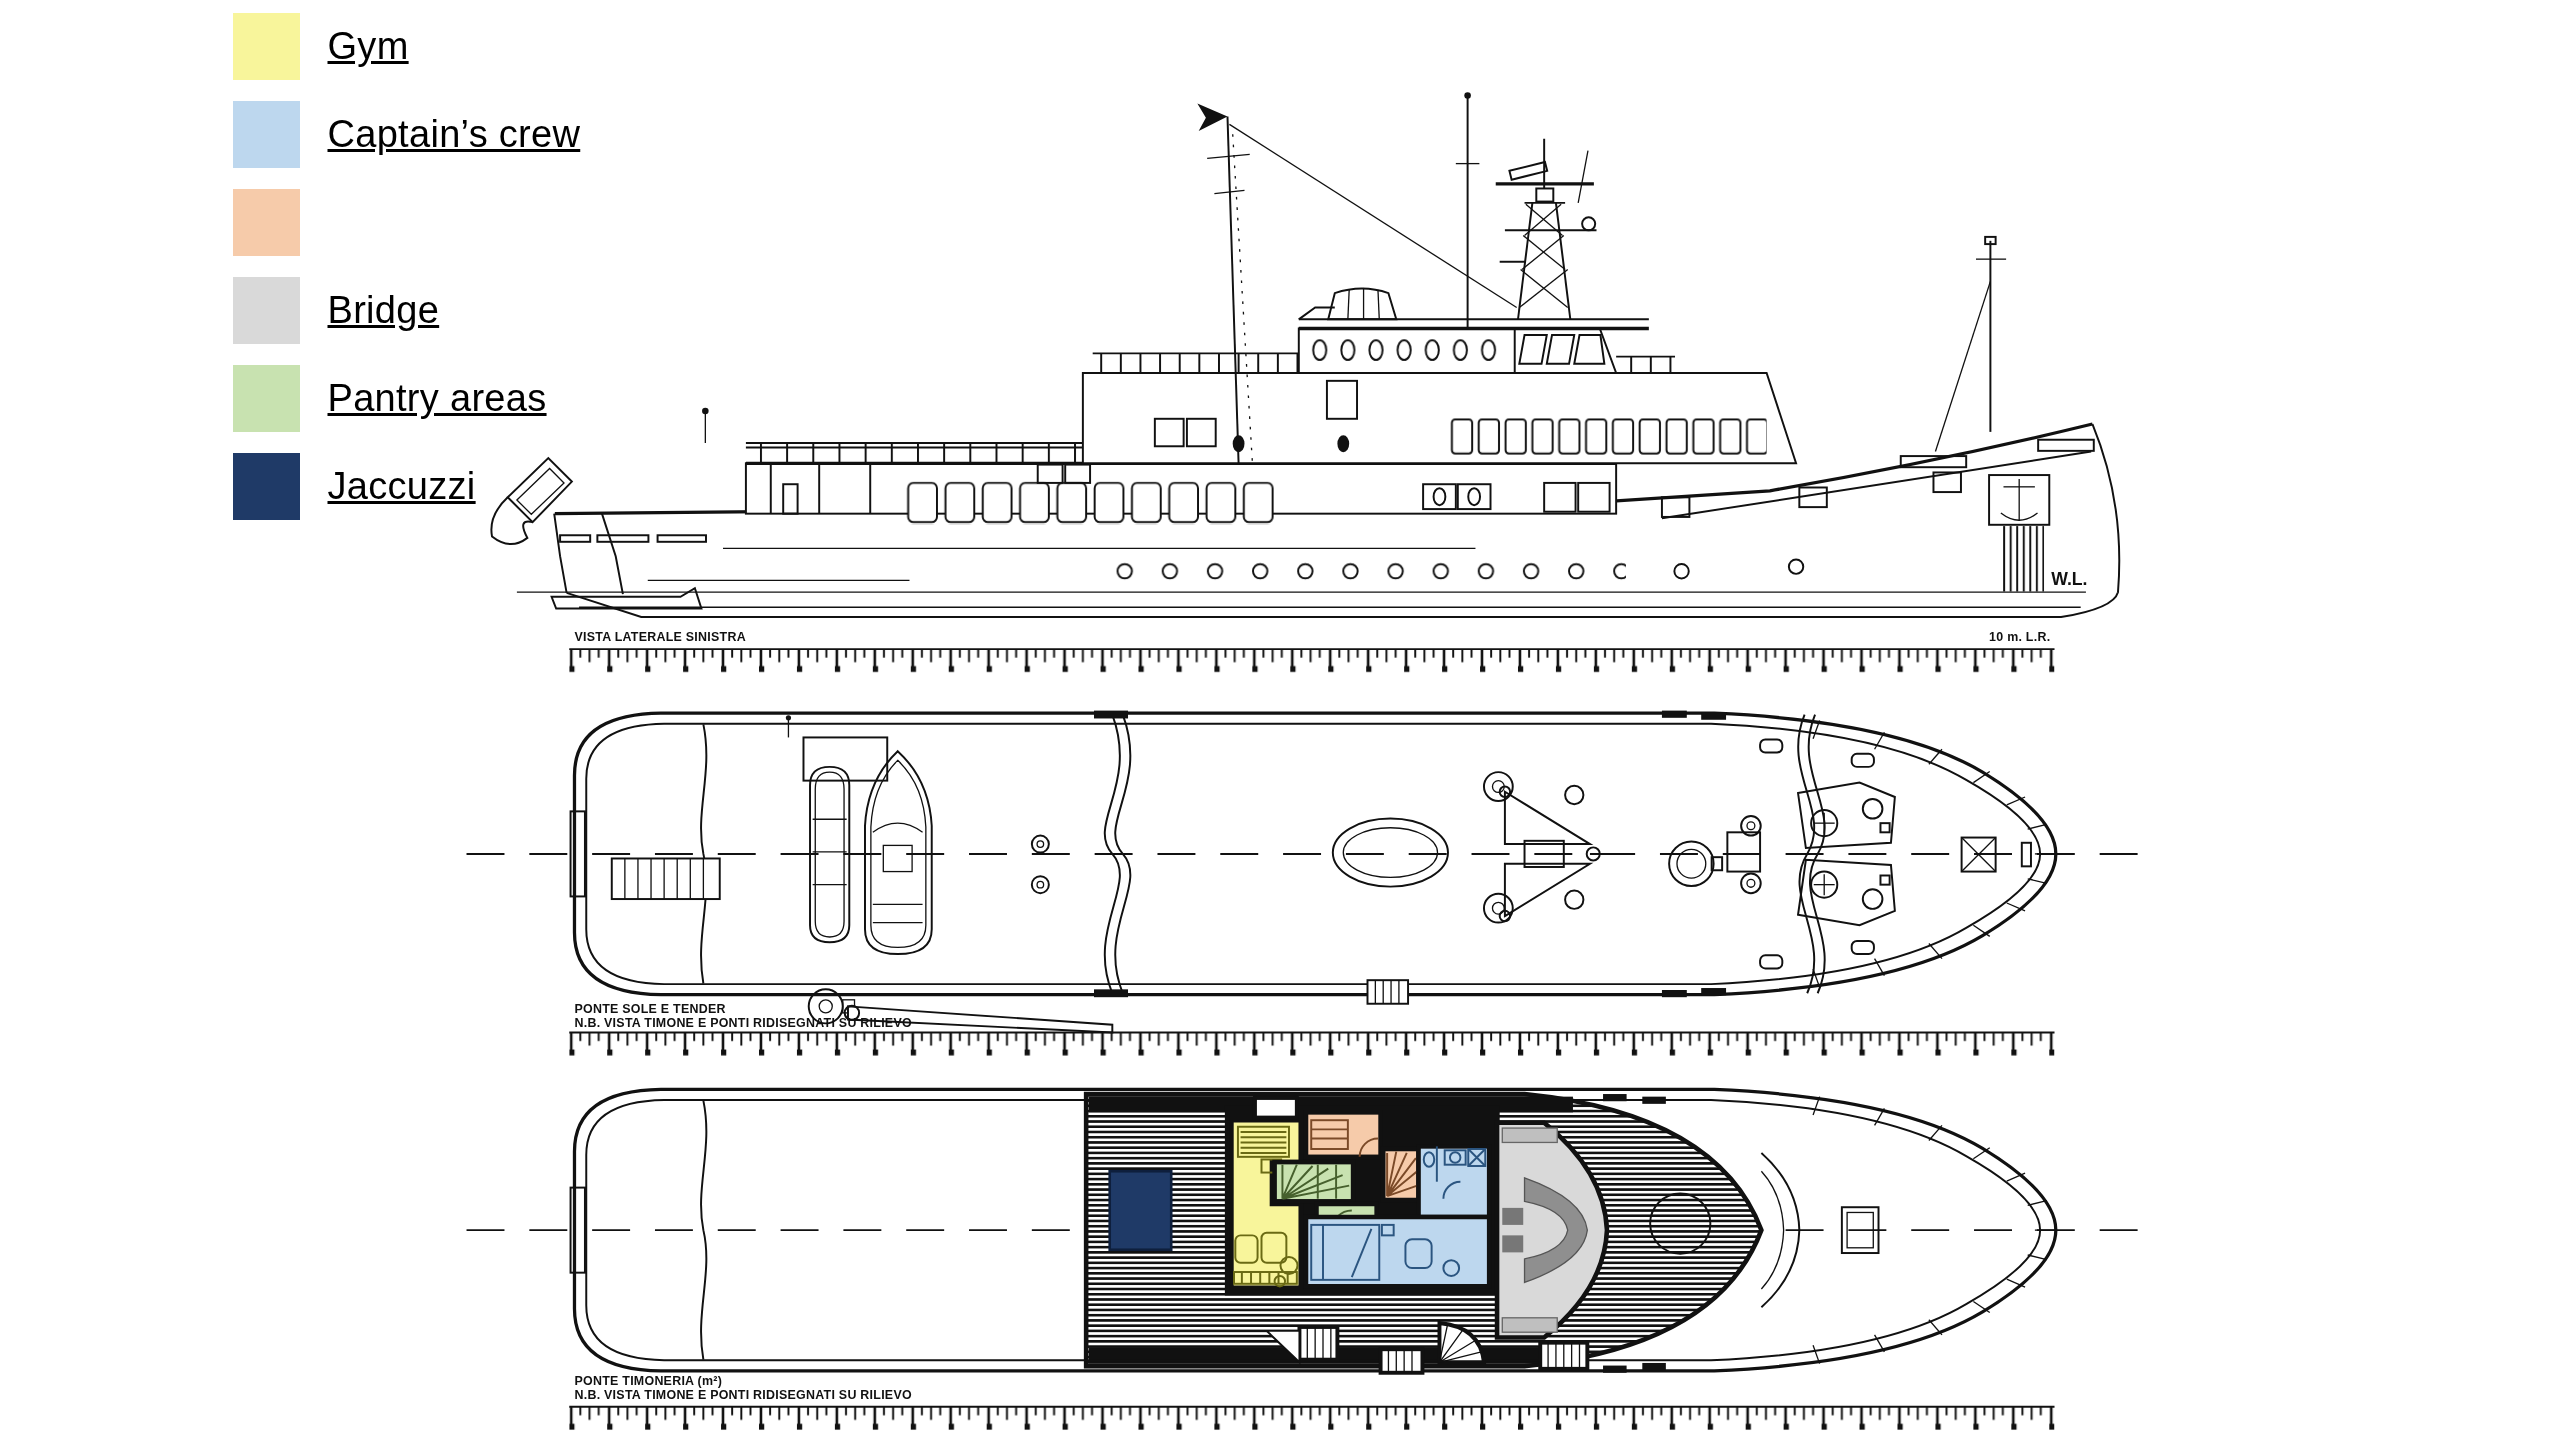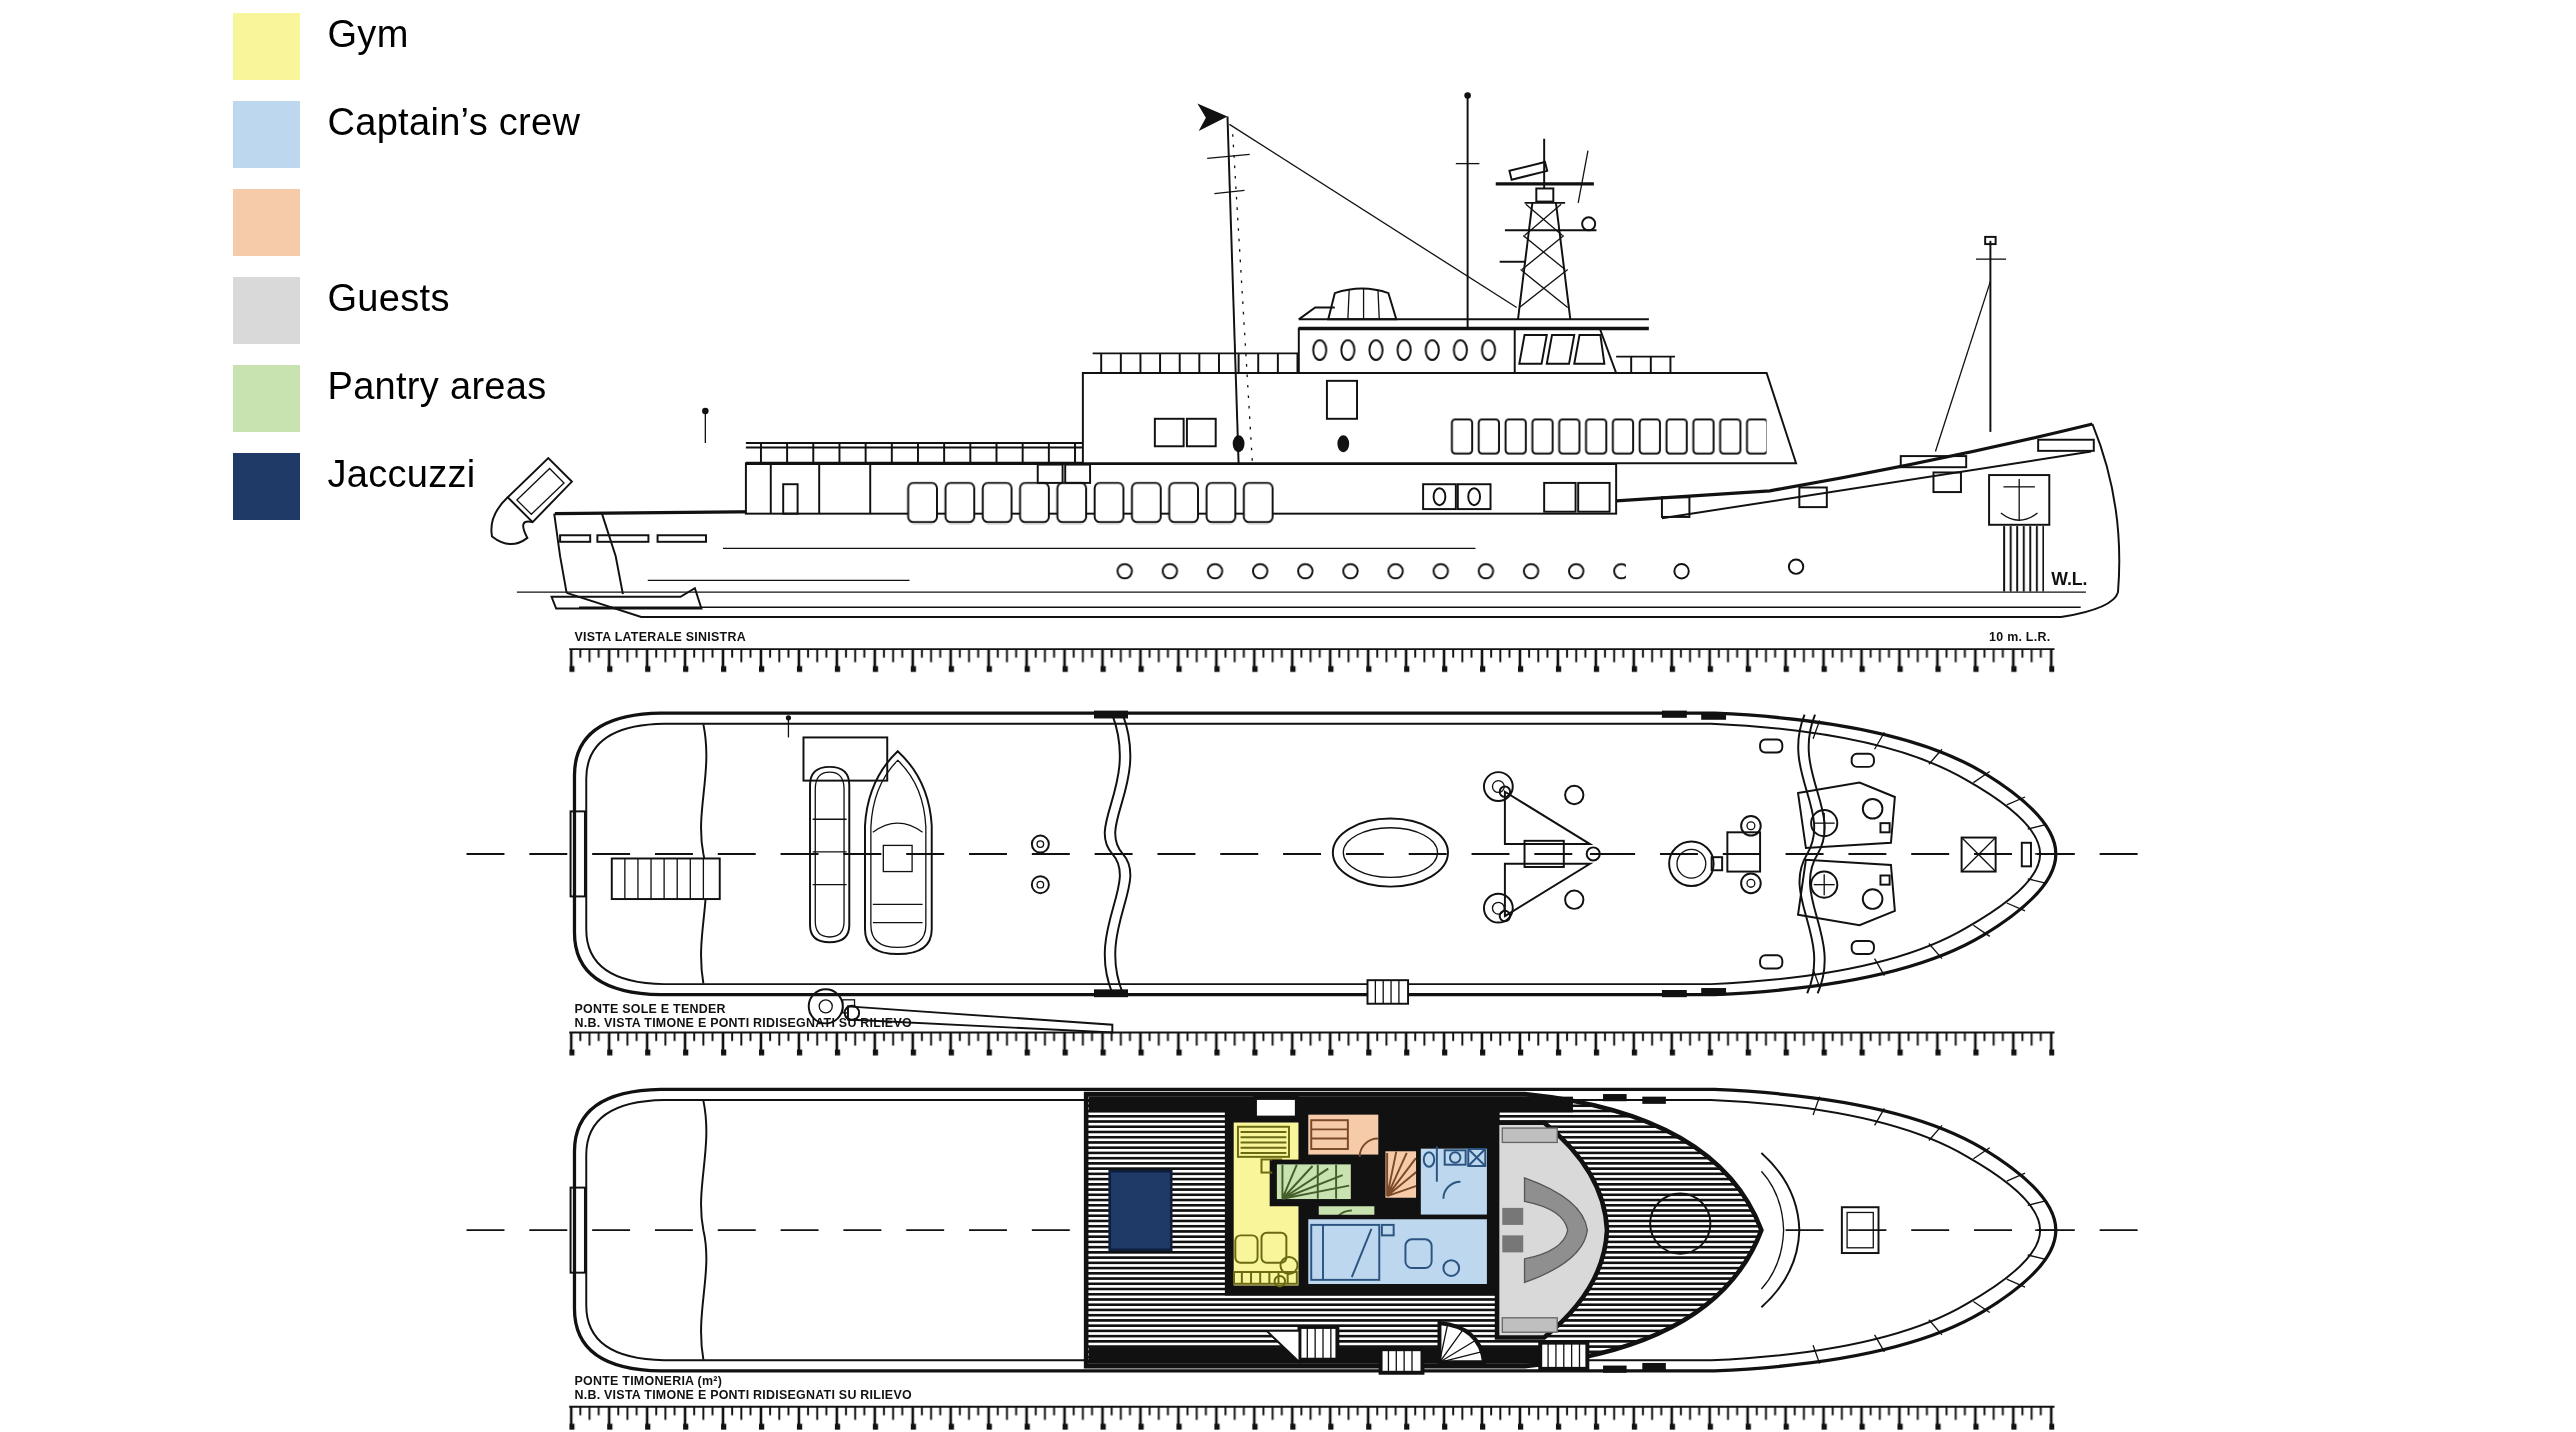--- a/index.html
+++ b/index.html
@@ -1,20 +1,20 @@
 <!DOCTYPE html>
 <html style="font-size:10.5px"><head>
 <meta charset="utf-8">
 <style>
   html,body{margin:0;padding:0;background:#fff;}
   .page{position:relative;width:2576px;height:1433px;background:#fff;overflow:hidden;
         font-family:"Liberation Sans", sans-serif;}
   
   .legend{position:absolute;left:233px;top:13px;}
-  .legend-item{display:flex;height:67px;margin-bottom:21px;}
+  .legend-item{display:flex;align-items:center;height:67px;margin-bottom:21px;text-decoration:underline;}
   .legend-item.gap{margin-top:15px;}
   .swatch{width:67px;height:67px;flex:0 0 67px;}
   .legend-label{padding-left:27.5px;font-size:38px;color:#000;letter-spacing:0.3px;white-space:nowrap;}
   
   svg.art{position:absolute;left:0;top:0;}
   .ln{fill:none;stroke:#111;stroke-width:3;}
   .lt{fill:none;stroke:#111;stroke-width:2;}
   .hv{fill:none;stroke:#111;stroke-width:5;}
   .blk{fill:#111;stroke:none;}
   .wh{fill:#fff;stroke:#111;stroke-width:3;}
@@ -41,21 +41,21 @@
     </div>
     <div class="legend-item">
       <span class="swatch" style="background-color: rgb(189, 215, 238);"></span>
       <span class="legend-label">Captain’s crew</span>
     </div>
     <div class="legend-item">
       <span class="swatch" style="background-color: rgb(246, 203, 170);"></span>
     </div>
     <div class="legend-item">
       <span class="swatch" style="background-color: rgb(217, 217, 217);"></span>
-      <span class="legend-label">Guests</span>
+      <span class="legend-label">Bridge</span>
     </div>
     <div class="legend-item">
       <span class="swatch" style="background-color: rgb(200, 226, 176);"></span>
       <span class="legend-label">Pantry areas</span>
     </div>
     <div class="legend-item gap">
       <span class="swatch" style="background-color: rgb(31, 58, 103);"></span>
       <span class="legend-label">Jaccuzzi</span>
     </div>
   </div>

